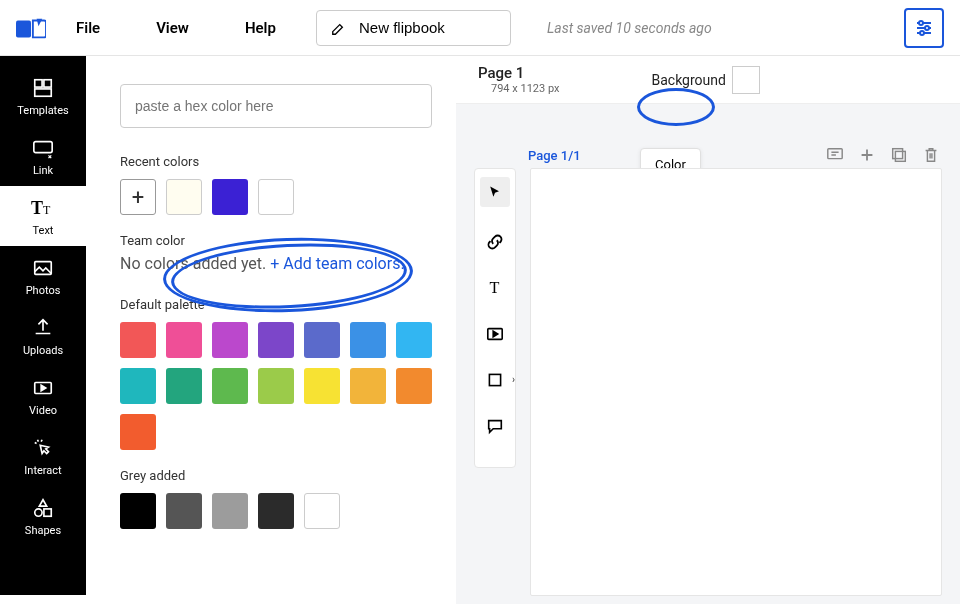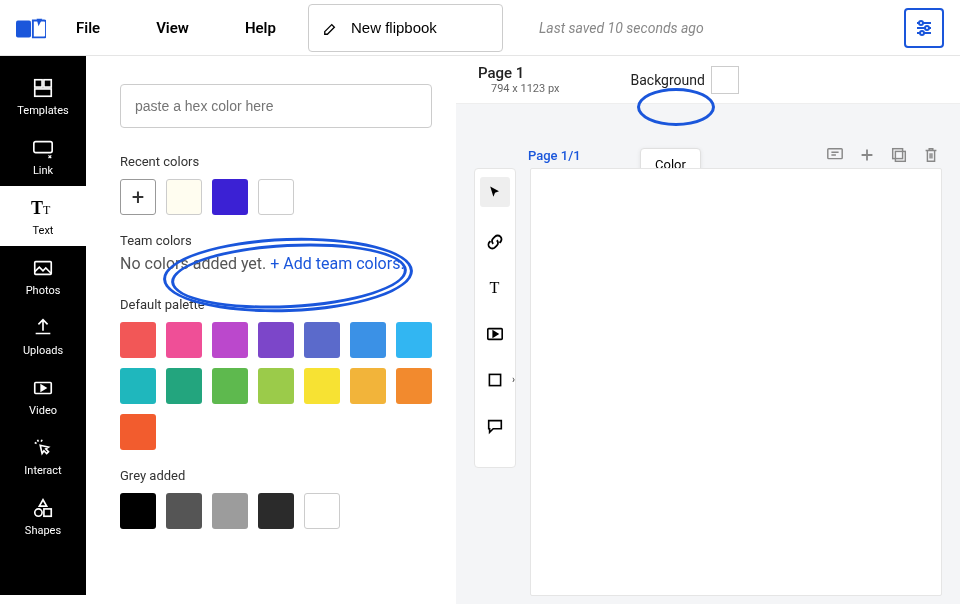--- a/index.html
+++ b/index.html
@@ -4,21 +4,21 @@
   <style>
     * { box-sizing: border-box; margin: 0; padding: 0; }
     body { font-family: -apple-system, BlinkMacSystemFont, "Segoe UI", Roboto, Arial, sans-serif; background: #fff; width: 960px; height: 604px; overflow: hidden; }
     
     
     .topbar { display: flex; align-items: center; height: 56px; padding: 0 16px; border-bottom: 1px solid #e5e5e5; background: #fff; position: relative; z-index: 5;}
     .logo { width: 30px; height: 24px; margin-right: 30px; display:flex; align-items:center;}
     .logo svg { width: 30px; height: 24px; }
     .menu { display: flex; gap: 56px; }
     .menu-item { font-size: 15px; font-weight: 600; color: #000; cursor: pointer; text-align: center; }
-    .title-wrap { margin-left: 32px; display: flex; align-items: center; border: 1px solid #ccc; border-radius: 4px; padding: 6px 14px; width: 195px; height: 48px;}
+    .title-wrap { margin-left: 40px; display: flex; align-items: center; border: 1px solid #ccc; border-radius: 4px; padding: 6px 14px; width: 195px; height: 36px;}
     .title-wrap .pen { width: 14px; height: 14px; margin-right: 14px; }
     .title-input { border: none; outline: none; font-size: 15px; font-weight: 500; width: 140px; }
     .last-saved { margin-left: 36px; color: #888; font-style: italic; font-size: 14px; }
     .settings-btn { margin-left: auto; width: 40px; height: 40px; border: 2px solid #1a56db; border-radius: 4px; display: flex; align-items: center; justify-content: center; cursor: pointer; }
 
     
     .sidebar { position: absolute; left: 0; top: 56px; bottom: 9px; width: 86px; background: #000; color: #fff; display: flex; flex-direction: column; padding-top: 10px; z-index:6;}
     .side-item { display: flex; flex-direction: column; align-items: center; justify-content: center; height: 60px; cursor: pointer; font-size: 11px; gap: 4px; color: #fff;}
     .side-item.active { background: #fff; color: #000; }
     .side-icon { width: 24px; height: 24px; display: flex; align-items: center; justify-content: center; }
@@ -36,21 +36,21 @@
     .swatch.bordered { border: 1px solid #ccc; }
 
     
     .anno { position: absolute; border: 3px solid #1a56db; border-radius: 50%; pointer-events: none; z-index: 20; }
     .anno1 { left: 163px; top: 238px; width: 250px; height: 74px; transform: rotate(-2deg);}
     .anno1b { left: 171px; top: 244px; width: 236px; height: 64px; position:absolute; border:3px solid #1a56db; border-radius:50%; pointer-events:none; z-index:20; transform:rotate(-3deg);}
     .anno2 { left: 637px; top: 88px; width: 78px; height: 38px; }
 
     
     .right { position: absolute; left: 456px; top: 56px; right: 0; bottom: 0; background: #f4f5f7; }
-    .page-header { background: #fff; height: 48px; display: flex; align-items: center; padding: 0 22px; gap: 39px; border-bottom: 1px solid #eee;}
+    .page-header { background: #fff; height: 48px; display: flex; align-items: center; padding: 0 22px; gap: 60px; border-bottom: 1px solid #eee;}
     .page-info .pg { font-size: 15px; font-weight: 500; color: #222;}
     .page-info .dim { font-size: 11px; color: #666; margin-left: 13px;}
     .bg-label { font-size: 14px; color: #222;}
     .bg-swatch { width: 28px; height: 28px; border: 1px solid #ccc; margin-left: 6px; background:#fff; cursor:pointer;}
     .bg-group { display: flex; align-items: center; padding-left:32px;}
     .color-tooltip { position: absolute; top: 92px; left: 184px; background: #fff; border: 1px solid #e0e0e0; border-radius: 4px; padding: 8px 14px; font-size: 13px; box-shadow: 0 1px 4px rgba(0,0,0,0.08);}
     
     .canvas-area { position: absolute; top: 76px; left: 0; right: 0; bottom: 0; padding: 14px 18px 0 18px; }
     .page-topline { display: flex; align-items: center; margin-bottom: 4px; padding: 0 2px 0 54px;}
     .page-counter { color: #1a56db; font-size: 13px; font-weight: 500;}
@@ -179,21 +179,21 @@
   <input class="hex-input" placeholder="paste a hex color here" style="">
   
   <div class="section-label">Recent colors</div>
   <div class="swatch-row">
     <div class="swatch add">+</div>
     <div class="swatch bordered" style="background:#fffdf0"></div>
     <div class="swatch" style="background:#3b21d4"></div>
     <div class="swatch bordered" style="background:#ffffff"></div>
   </div>
 
-  <div class="section-label">Team colors</div>
+  <div class="section-label">Team color</div>
   <div class="team-empty">
     <span>No colors added yet. </span><a>+ Add team colors.</a>
   </div>
   <div style="height:18px"></div>
 
   <div class="section-label">Default palette</div>
   <div class="swatch-row" id="default-row">
       <div class="swatch" style="background: rgb(242, 87, 87);"></div>
       <div class="swatch" style="background: rgb(239, 79, 151);"></div>
       <div class="swatch" style="background: rgb(187, 72, 204);"></div>

